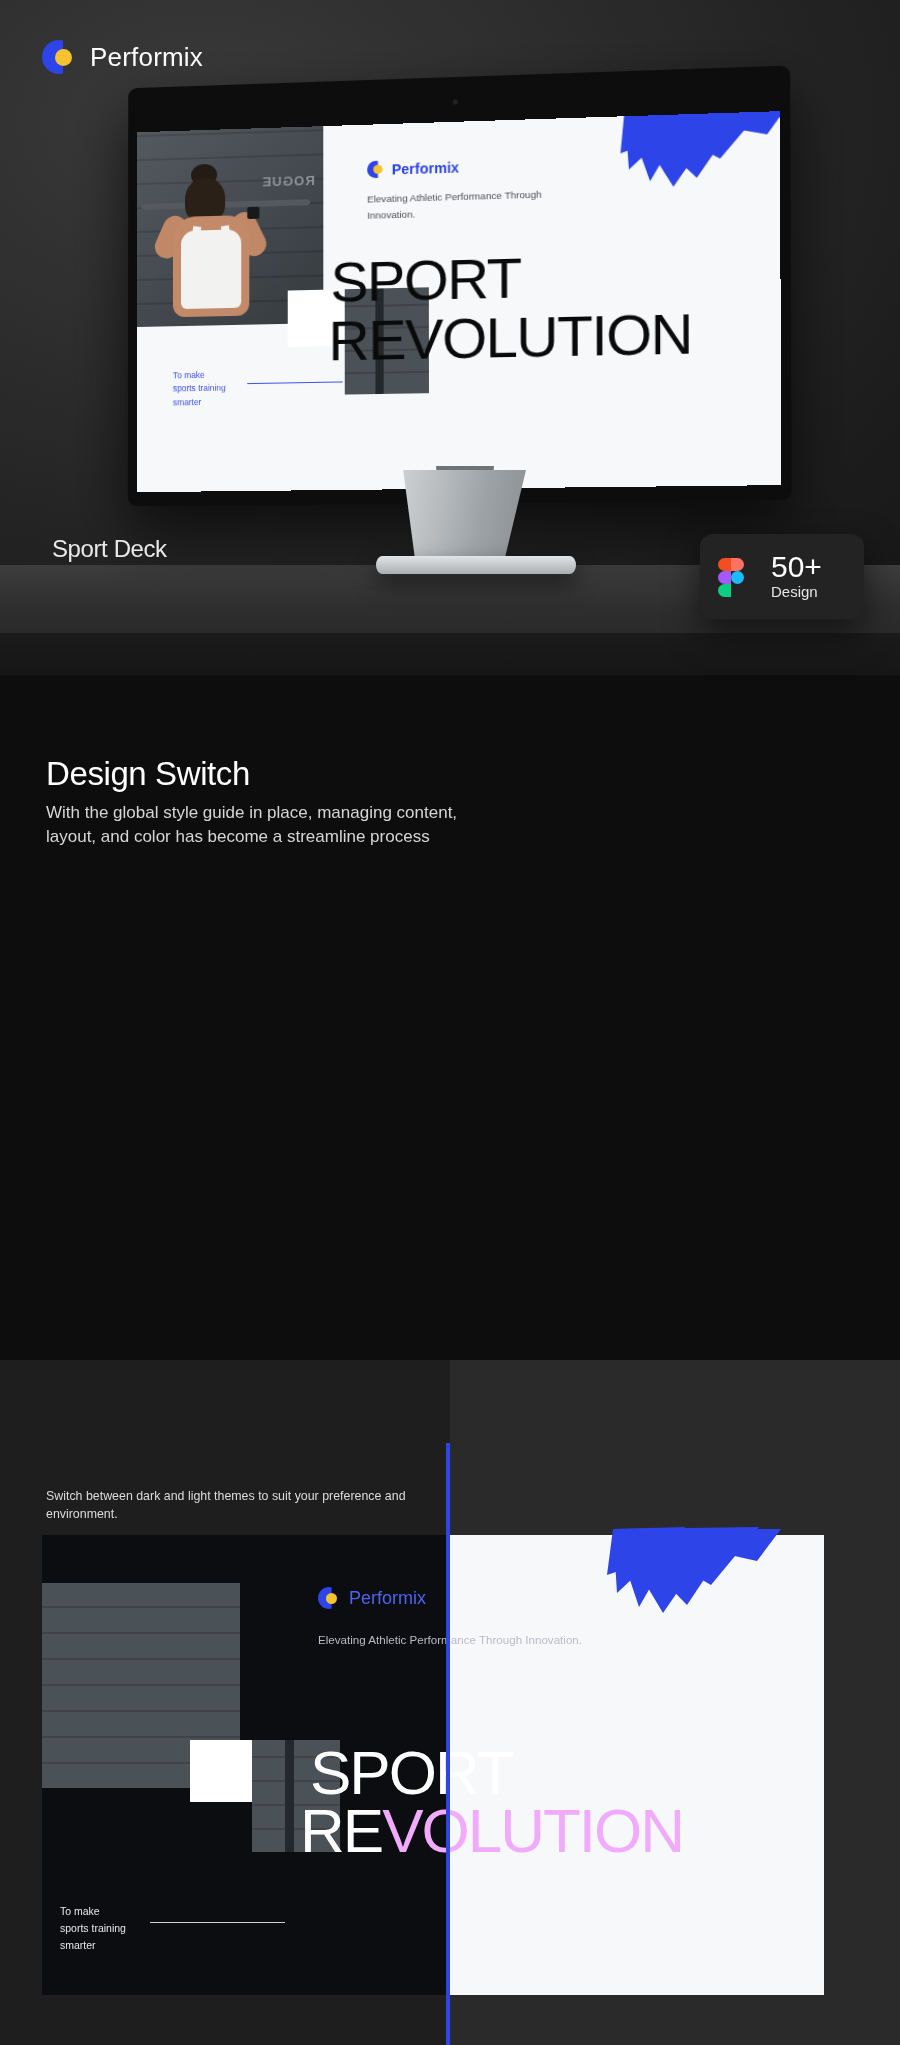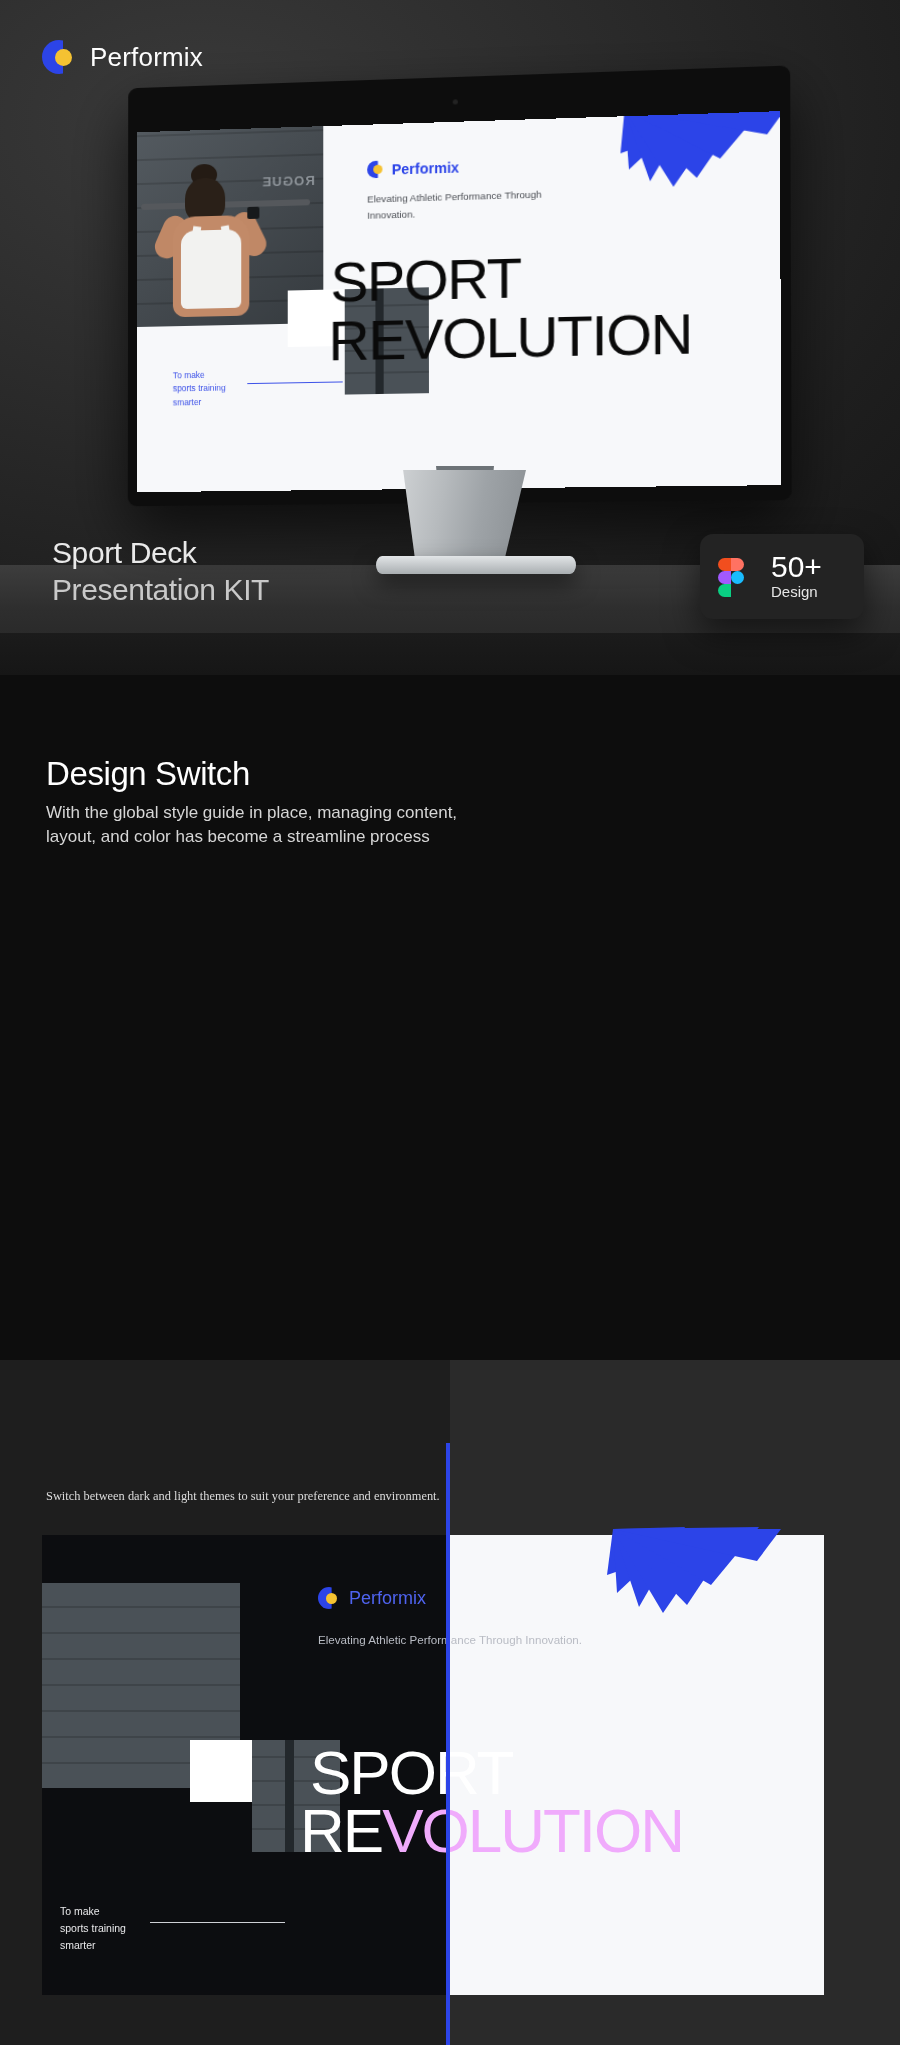--- a/index.html
+++ b/index.html
@@ -123,21 +123,21 @@
     background:#6d7377; border-radius: 0 0 40px 40px;
   }
   .stand-base {
     position:absolute; left:376px; top:556px; width:200px; height:18px;
     background: linear-gradient(180deg,#e2e5e7,#a9aeb1);
     border-radius: 6px / 50%;
     box-shadow: 0 10px 22px rgba(0,0,0,.5);
   }
   .hero-title {
     position:absolute; left:52px; top:534px; color:#e9e9e9;
-    font-size:30px; font-weight:400; line-height:1.24; letter-spacing:-.4px;
+    font-size:24px; font-weight:400; line-height:1.24; letter-spacing:-.4px;
   }
   .hero-title .l2 { color:#c9c9c9; }
 
   .badge {
     position:absolute; left:700px; top:534px; width:164px; height:85px;
     background:#232323; border-radius:13px; display:flex; align-items:center; gap:27px;
     padding:0 18px; box-shadow: 0 14px 34px rgba(0,0,0,.55);
   }
   .figma { position:relative; width:26px; height:38px; flex:none; }
   .figma i { position:absolute; display:block; }
@@ -155,21 +155,21 @@
     background:#0d0d0d; overflow:hidden;
   }
   .ds-title { position:absolute; left:46px; top:80px; color:#fff; font-size:33px; font-weight:400; letter-spacing:-.4px; }
   .ds-sub { position:absolute; left:46px; top:126px; width:460px; color:#d6d6d6; font-size:17px; line-height:1.42; }
 
   
   .dl { position:absolute; left:0; top:1360px; width:900px; height:685px; background:#101010; overflow:hidden; }
   .dl-left { position:absolute; left:0; top:0; width:450px; height:685px; background:#1e1e1e; }
   .dl-right { position:absolute; left:450px; top:0; width:450px; height:685px; background:#2a2a2a; }
   .dl-title { position:absolute; left:46px; top:82px; color:#fff; font-size:33px; font-weight:400; letter-spacing:-.4px; }
-  .dl-sub { position:absolute; left:46px; top:128px; width:400px; color:#dcdcdc; font-size:12.4px; line-height:1.42;font-family:Liberation Serif, serif; }
+  .dl-sub { position:absolute; left:46px; top:128px; width:400px; color:#dcdcdc; font-size:12.4px; line-height:1.42; }
 
   .split-slide { position:absolute; left:42px; top:1535px; width:782px; height:460px; }
   .ss-dark { position:absolute; left:0; top:0; width:408px; height:460px; background:#0c0d10; }
   .ss-light { position:absolute; left:408px; top:0; width:374px; height:460px; background:#f7f8fa; }
   .ss-divider { position:absolute; left:404px; top:-92px; width:4px; height:644px; background:#2c44e8; }
 
   .ss-photo { position:absolute; left:0; top:48px; width:198px; height:205px;
     background: repeating-linear-gradient(0deg,#4a5157 0 24px,#3e4449 24px 26px),
                 repeating-linear-gradient(90deg,#4a5157 0 40px,#3a4045 40px 42px); }
   .ss-sq1 { position:absolute; left:148px; top:205px; width:62px; height:62px; background:#fff; }
@@ -260,21 +260,20 @@
         <div class="slide-rule"></div>
       </div>
     </div>
 
     <div class="stand-notch"></div>
     <div class="stand-neck"></div>
     <div class="stand-base"></div>
 
     <h1 class="hero-title">
       <span>Sport Deck</span><br>
-      <span class="l2">Presentation KIT</span>
     </h1>
 
     <div class="badge">
       <span class="figma">
         <i class="f1"></i>
           <i class="f2"></i>
           <i class="f3"></i>
           <i class="f4"></i>
           <i class="f5"></i>
       </span>

